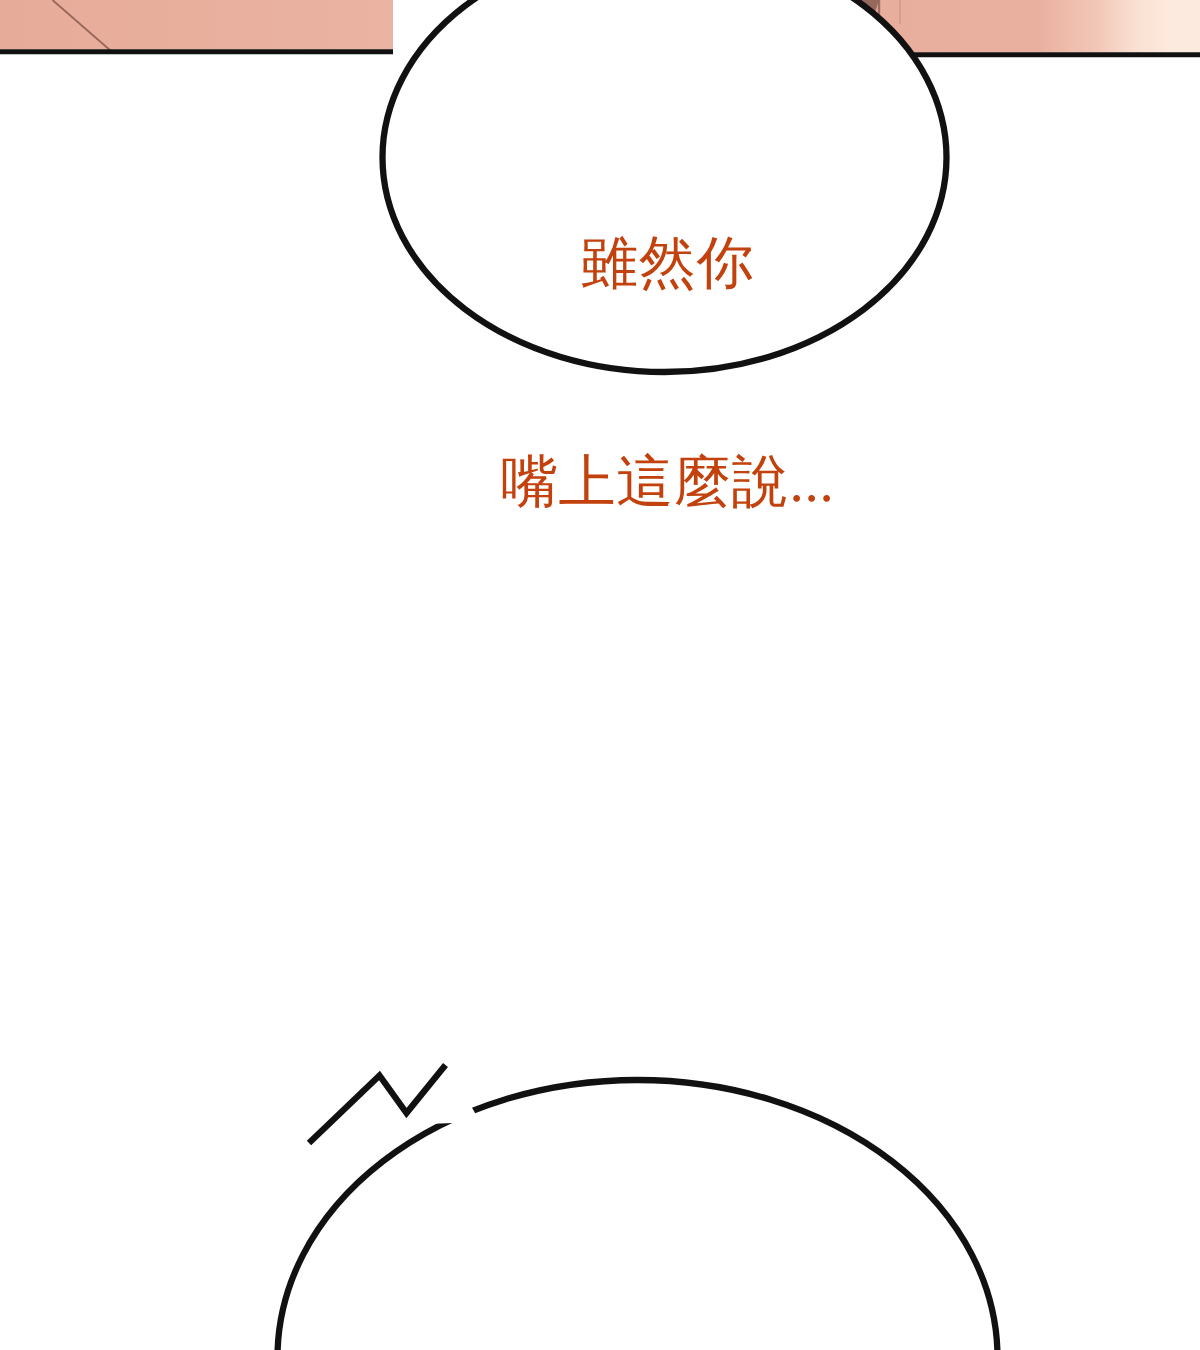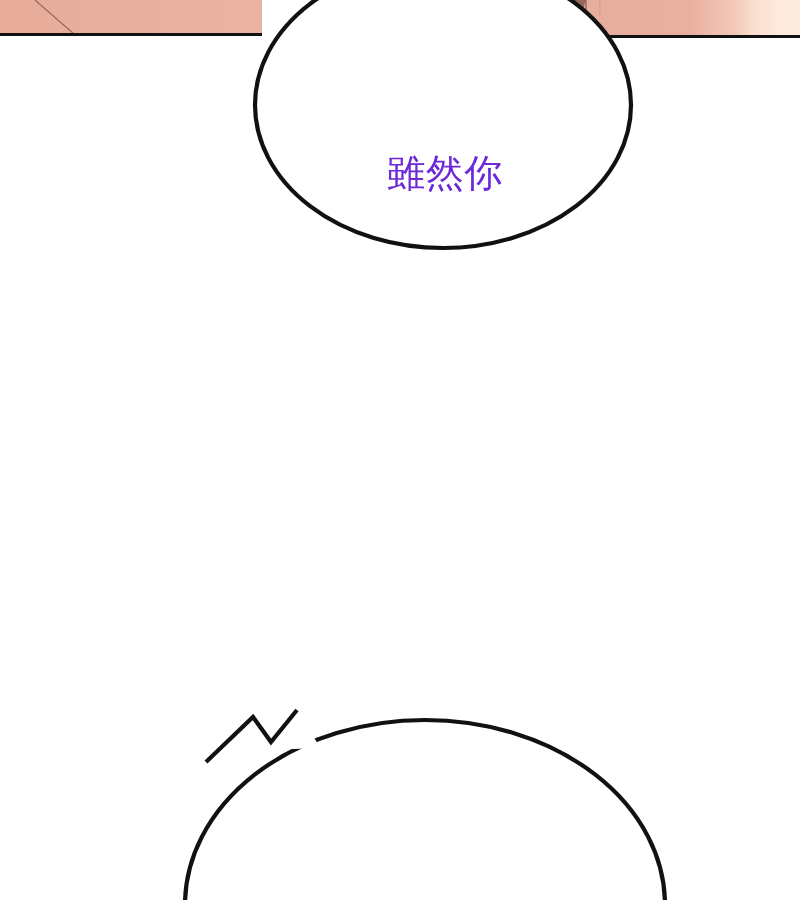--- a/index.html
+++ b/index.html
@@ -19,23 +19,23 @@
   }
   .layer {
     position: absolute;
     top: 0;
     left: 0;
     width: 800px;
     height: 900px;
   }
   .bubble-text {
     position: absolute;
-    color: #6d28d9;
+    color: #c2410c;
     text-align: center;
-    font-family: Liberation Mono, monospace;
+    font-family: Liberation Serif, serif;
     font-weight: 400;
     white-space: pre;
     line-height: 1.28;
     letter-spacing: 0.5px;
     pointer-events: none;
   }
   #bubble1-text {
     left: 250px;
     top: 55px;
     width: 390px;
@@ -103,20 +103,21 @@
     <g>
       <ellipse cx="425" cy="905" rx="240" ry="185" fill="#ffffff" stroke="#111111" stroke-width="4.2"></ellipse>
 
       <path d="M 214,752 L 253,719 L 271,741 L 300,712 L 320,748 Z" fill="#ffffff" stroke="none"></path>
       <path d="M 206,762 L 253,717 L 271,742 L 297,710" fill="none" stroke="#111111" stroke-width="4.2" stroke-linejoin="miter" stroke-linecap="butt"></path>
     </g>
   </svg>
 
   <div class="bubble-text" id="bubble1-text">
     <span class="tline">雖然你</span>
+    <span class="tline">嘴上這麼說...</span>
   </div>
 
   <div class="bubble-text" id="bubble2-text">
     <span class="tline">可是你自己</span>
     
   </div>
 
 </div>
 
 </body></html>

